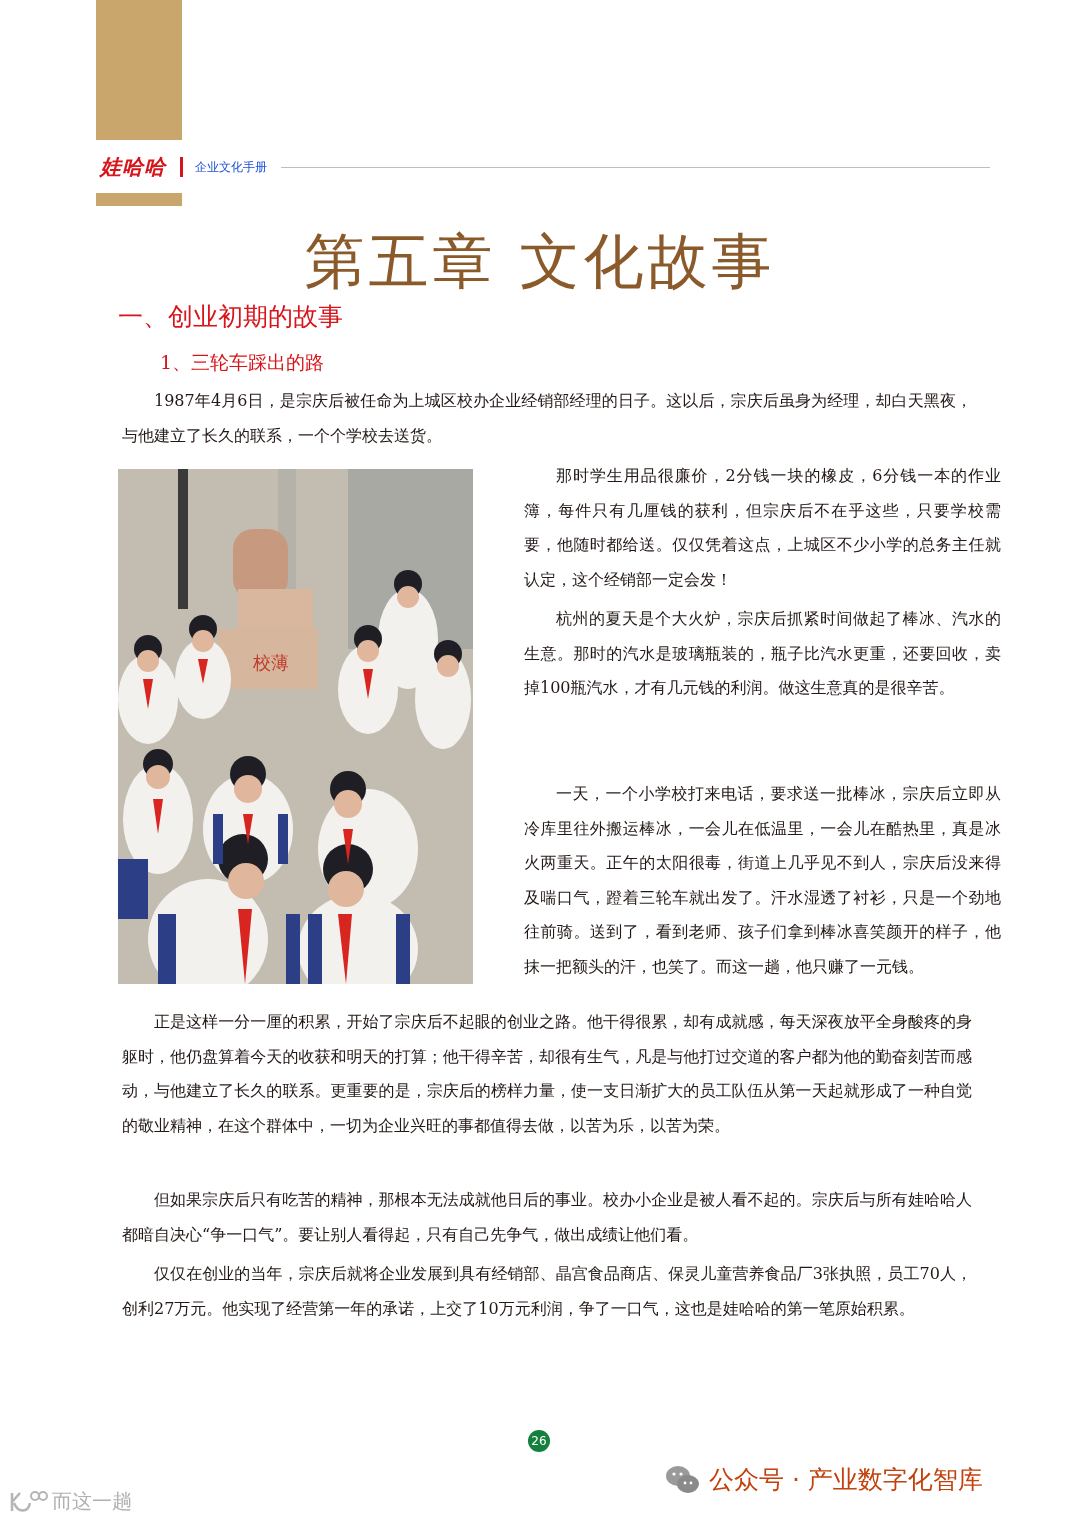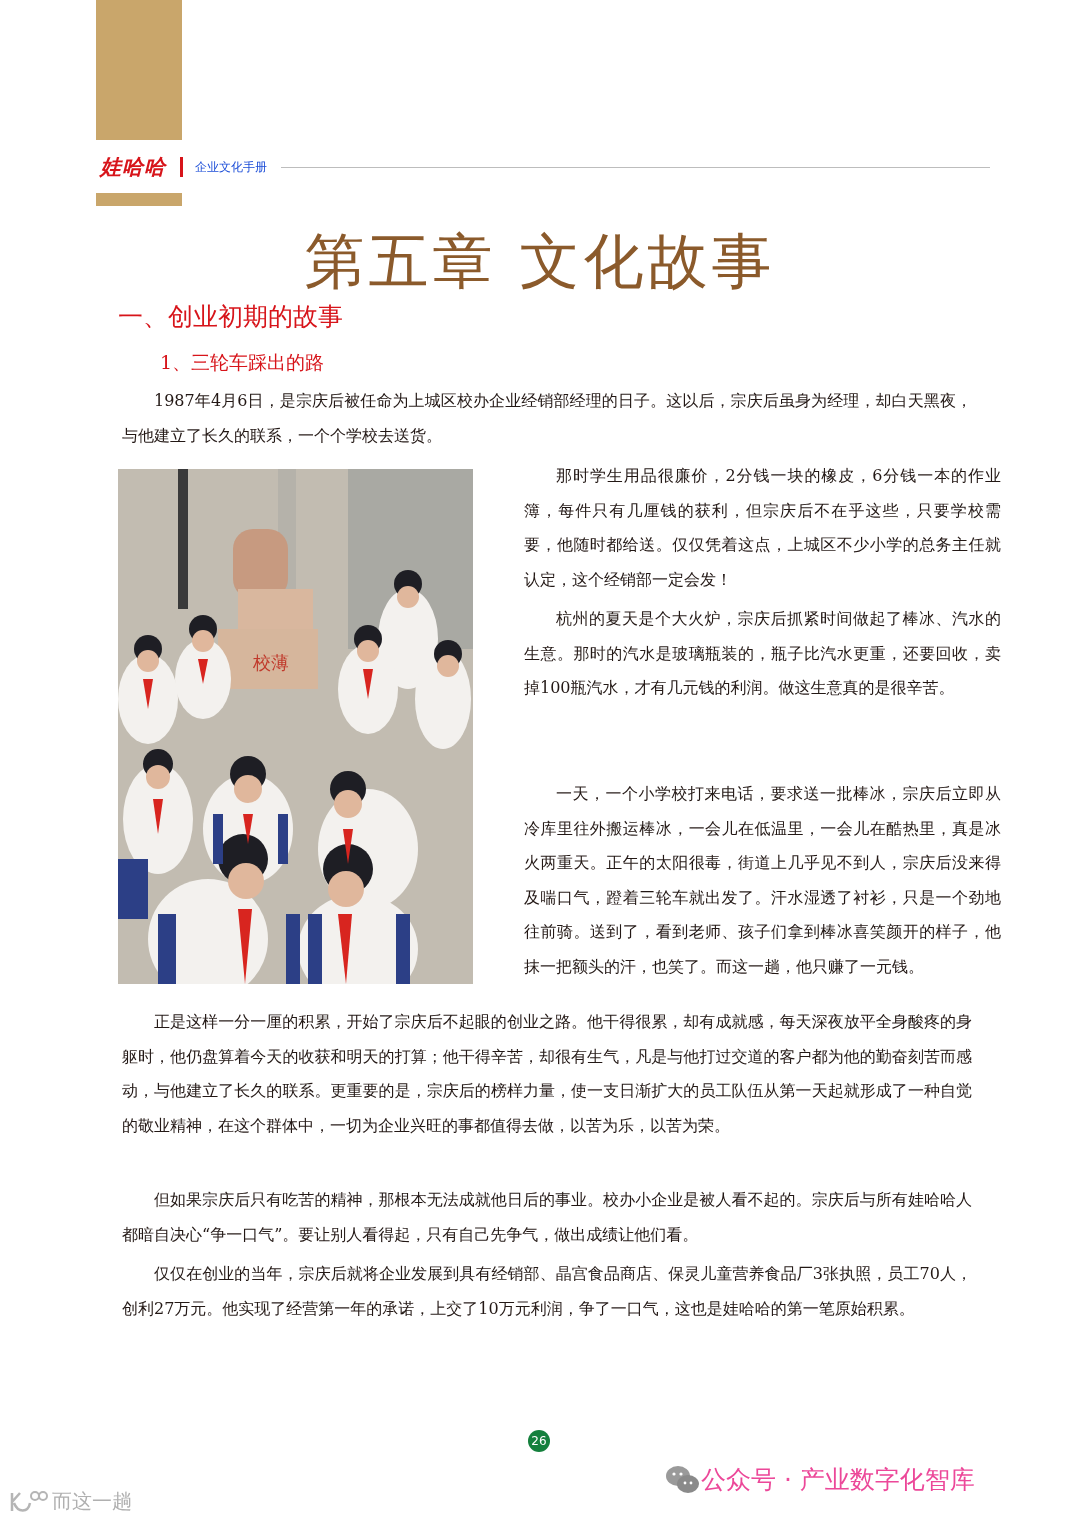--- a/index.html
+++ b/index.html
@@ -16,21 +16,21 @@
   .h1 { position:absolute; left:118px; top:300px; font-size:25px; color:#d7141a; }
   .h2 { position:absolute; left:160px; top:350px; font-size:19px; color:#d7141a; }
   .para { position:absolute; font-size:16px; line-height:34.5px; text-align:justify; color:#231815; }
   .indent { text-indent:2em; }
   .p-full { left:122px; width:850px; }
   .p-right { left:524px; width:477px; }
   .photo { position:absolute; left:118px; top:469px; width:355px; height:515px; overflow:hidden;
            background:linear-gradient(180deg,#d8d4cc 0%,#b9b2a5 25%,#c7b8a6 45%,#9a9aa0 70%,#7b7e86 100%); }
   .page-num { position:absolute; left:528px; top:1430px; width:22px; height:22px; border-radius:50%; background:#15803d;
               color:#fff; font-size:12px; text-align:center; line-height:22px; font-family:"DejaVu Sans","Liberation Sans",sans-serif; }
-  .wm-right { position:absolute; left:665px; top:1463px; font-family:"DejaVu Sans","Liberation Sans",sans-serif; font-size:25px; color:#ec4899; display:flex; align-items:center; }
+  .wm-right { position:absolute; left:665px; top:1463px; font-family:"DejaVu Sans","Liberation Sans",sans-serif; font-size:25px; color:#c2410c; display:flex; align-items:center; gap:8px; }
   .wm-left { position:absolute; left:8px; top:1488px; font-family:"DejaVu Sans","Liberation Sans",sans-serif; font-size:20px; color:#b0b0b0; display:flex; align-items:center; gap:4px; }
 </style>
 </head>
 <body>
 
 <div class="gold-bar-top"></div>
 <div class="gold-bar-bottom"></div>
 
 <div class="header">
   <span class="logo">娃哈哈</span>

